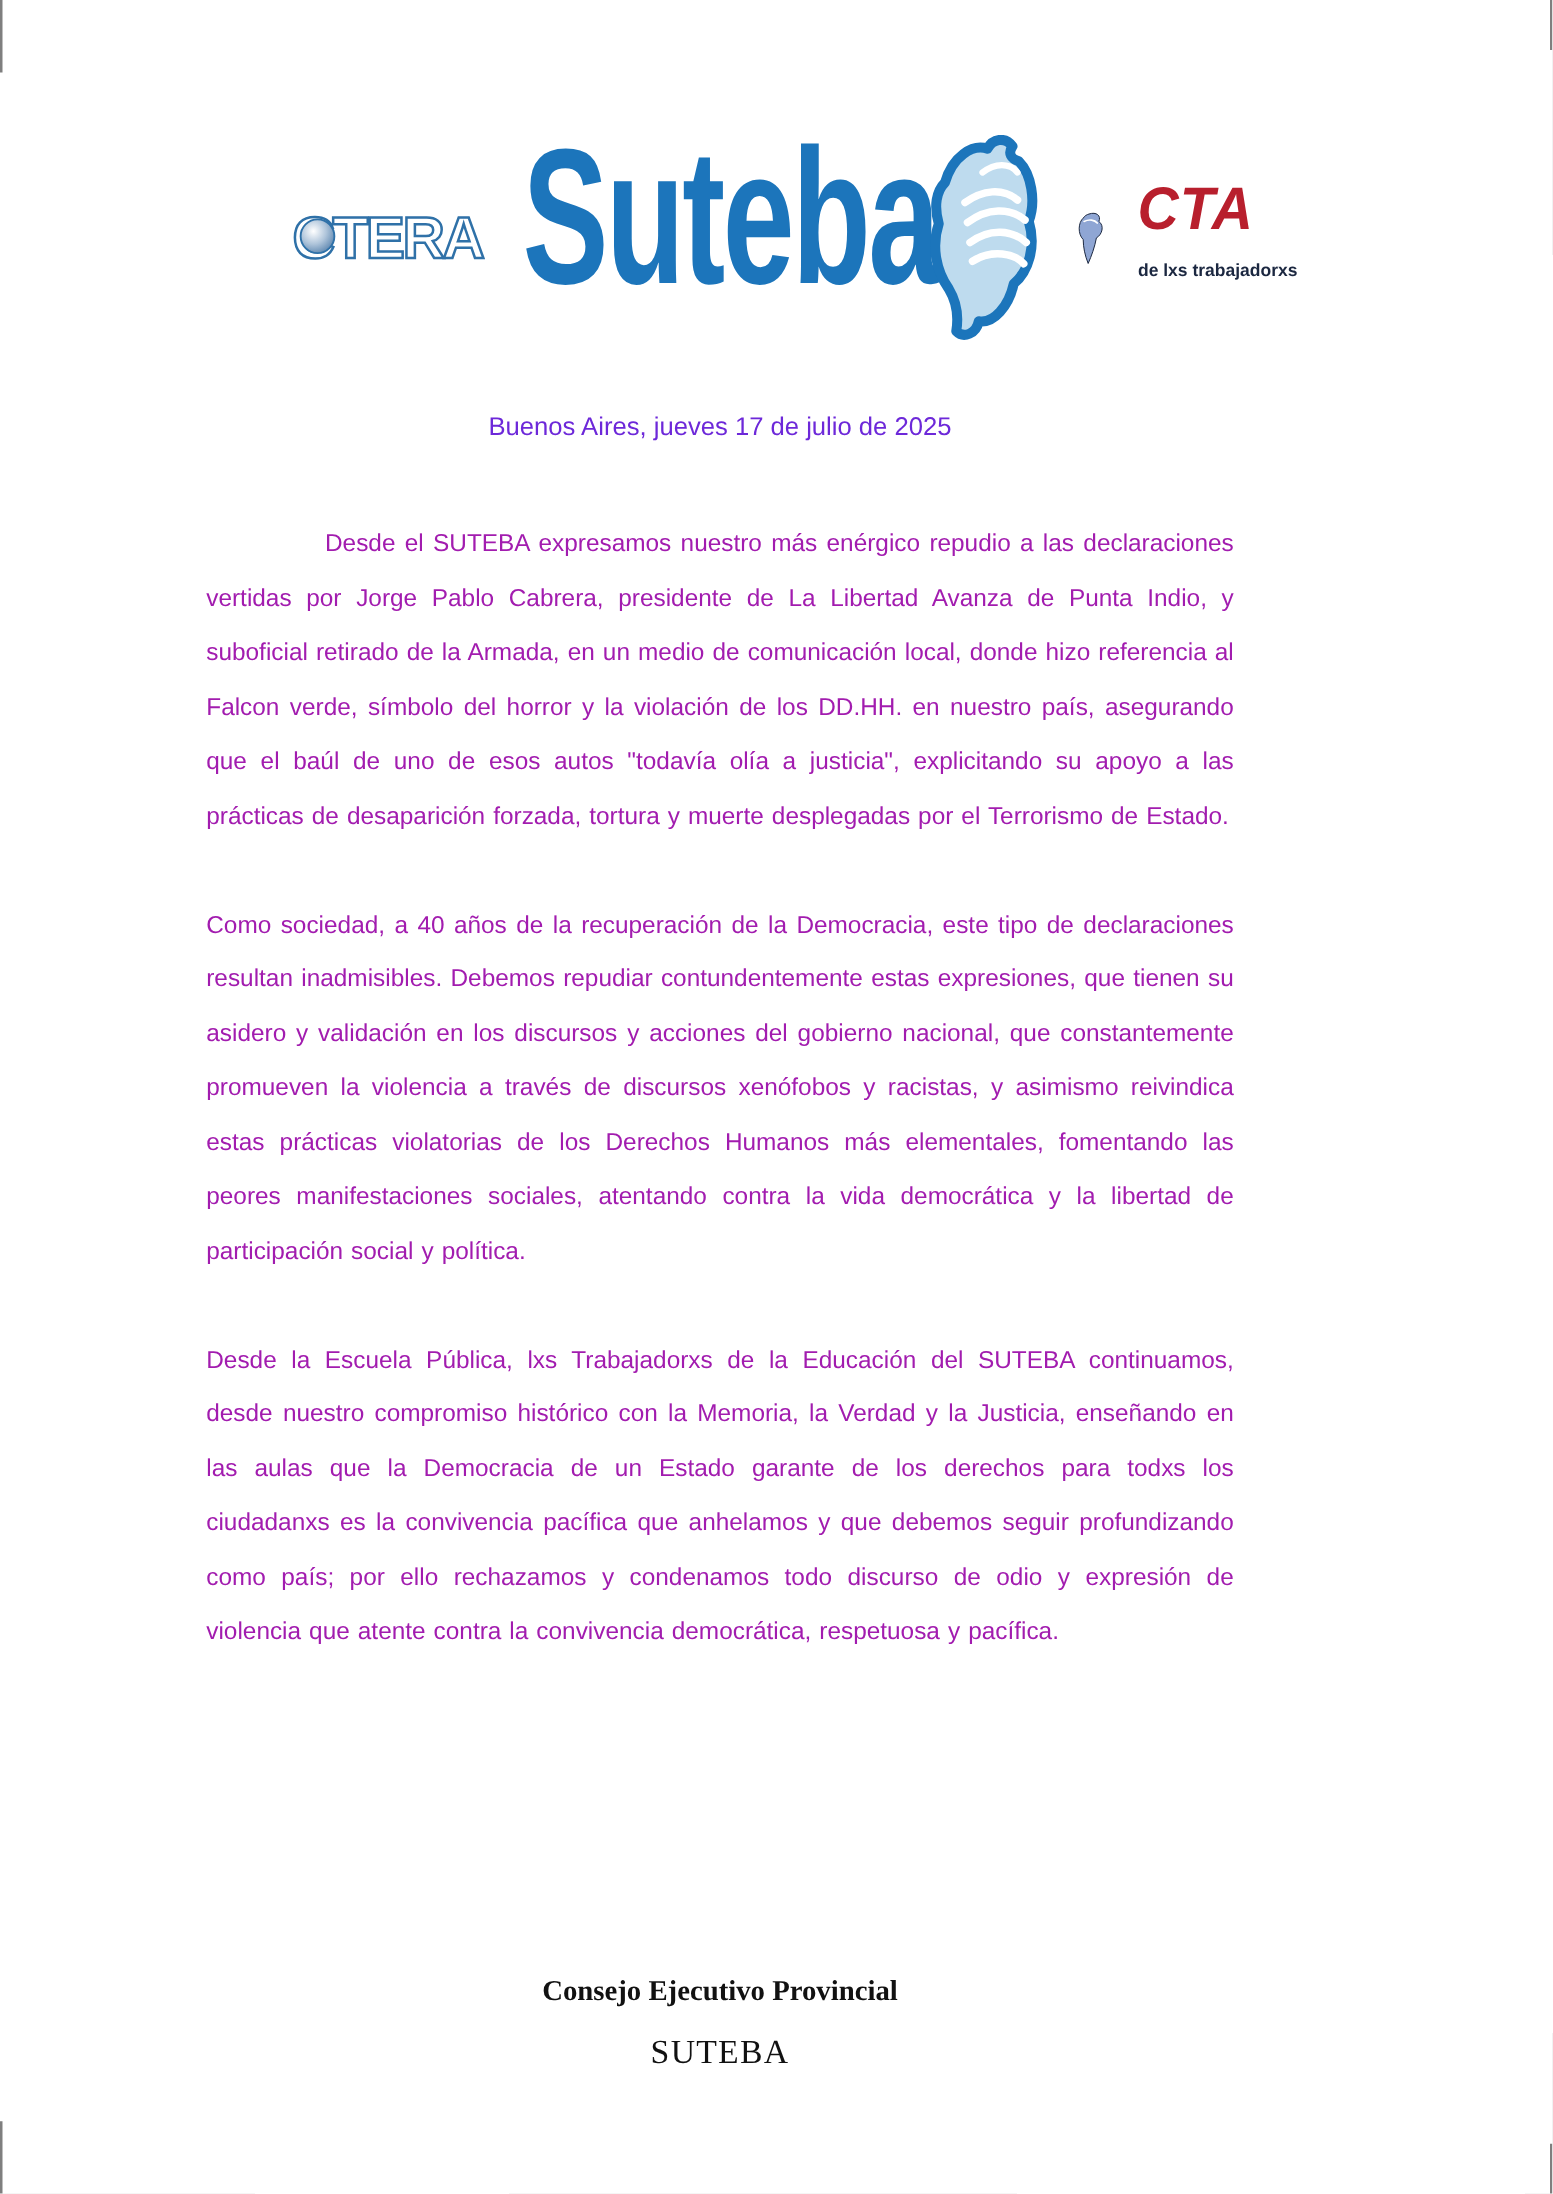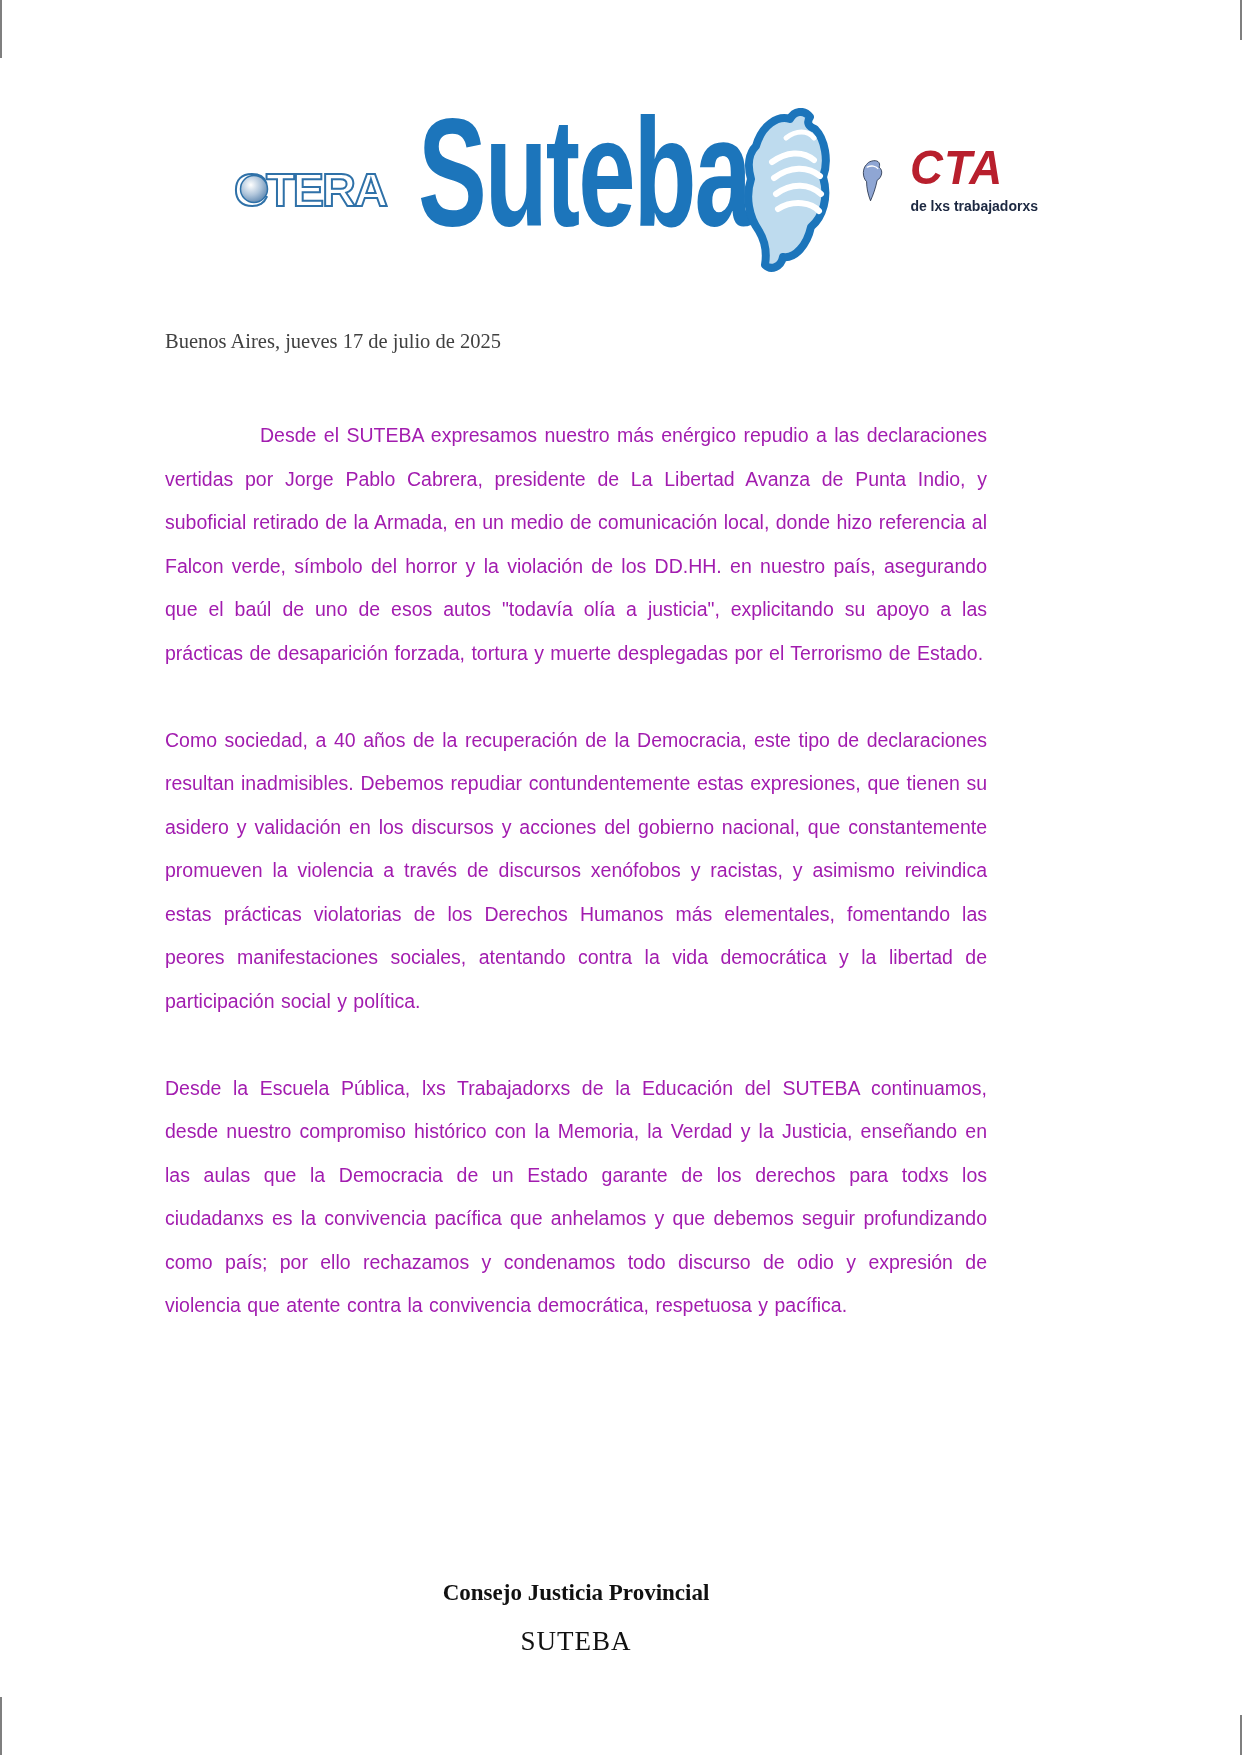--- a/index.html
+++ b/index.html
@@ -34,27 +34,27 @@
   .cta-row{display:flex;align-items:flex-end;gap:28px;}
   .cta-sam{width:40px;height:66px;margin-top:2px;}
   .cta-text-col{margin-left:-2px;}
   .cta-word{
     font-weight:bold;font-style:italic;
     font-size:48px;line-height:44px;color:#b81f2d;
     letter-spacing:1px;transform:scaleX(0.95);transform-origin:left top;
   }
   .cta-sub{
     font-weight:bold;font-size:14px;line-height:16px;
-    color:#1b2740;margin-top:8px;letter-spacing:0px;white-space:nowrap;
+    color:#1b2740;margin-top:18px;letter-spacing:0px;white-space:nowrap;
   }
 
   
   .dateline{
     position:absolute;left:165px;top:330px;width:822px;
-    font-size:20.5px;text-align:left;color:#404040;font-family:Liberation Serif, serif;
+    font-size:20.5px;text-align:center;color:#6d28d9;
   }
   .letter-body{
     position:absolute;left:165px;top:414px;width:822px;
     font-size:19.5px;line-height:43.5px;
     text-align:justify;color:#a21caf;
     word-spacing:1px;
   }
   .letter-body p{margin:0 0 43.5px 0;}
   .letter-body p.indent-first{text-indent:95px;}
 
@@ -123,17 +123,17 @@
 
   <div class="dateline">Buenos Aires, jueves 17 de julio de 2025</div>
 
   <div class="letter-body">
     <p class="indent-first">Desde el SUTEBA expresamos nuestro más enérgico repudio a las declaraciones vertidas por Jorge Pablo Cabrera, presidente de La Libertad Avanza de Punta Indio, y suboficial retirado de la Armada, en un medio de comunicación local, donde hizo referencia al Falcon verde, símbolo del horror y la violación de los DD.HH. en nuestro país, asegurando que el baúl de uno de esos autos "todavía olía a justicia", explicitando su apoyo a las prácticas de desaparición forzada, tortura y muerte desplegadas por el Terrorismo de Estado.</p>
     <p>Como sociedad, a 40 años de la recuperación de la Democracia, este tipo de declaraciones resultan inadmisibles. Debemos repudiar contundentemente estas expresiones, que tienen su asidero y validación en los discursos y acciones del gobierno nacional, que constantemente promueven la violencia a través de discursos xenófobos y racistas, y asimismo reivindica estas prácticas violatorias de los Derechos Humanos más elementales, fomentando las peores manifestaciones sociales, atentando contra la vida democrática y la libertad de participación social y política.</p>
     <p>Desde la Escuela Pública, lxs Trabajadorxs de la Educación del SUTEBA continuamos, desde nuestro compromiso histórico con la Memoria, la Verdad y la Justicia, enseñando en las aulas que la Democracia de un Estado garante de los derechos para todxs los ciudadanxs es la convivencia pacífica que anhelamos y que debemos seguir profundizando como país; por ello rechazamos y condenamos todo discurso de odio y expresión de violencia que atente contra la convivencia democrática, respetuosa y pacífica.</p>
   </div>
 
   <div class="signature">
-    <div class="sig-line1">Consejo Justicia Provincial</div>
+    <div class="sig-line1">Consejo Ejecutivo Provincial</div>
     <div class="sig-line2">SUTEBA</div>
   </div>
 
 </div>
 
 </body></html>

